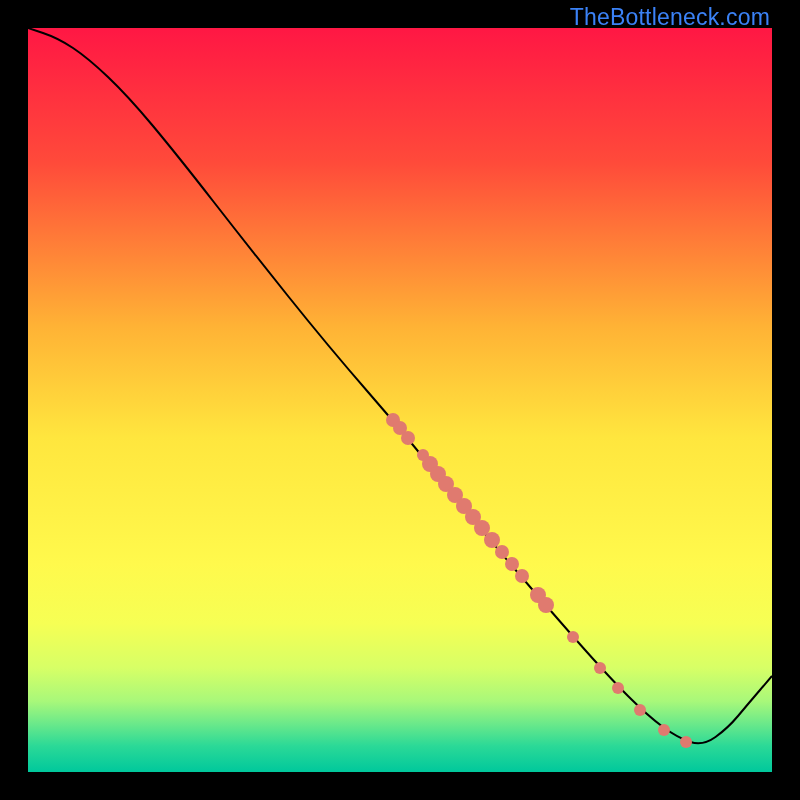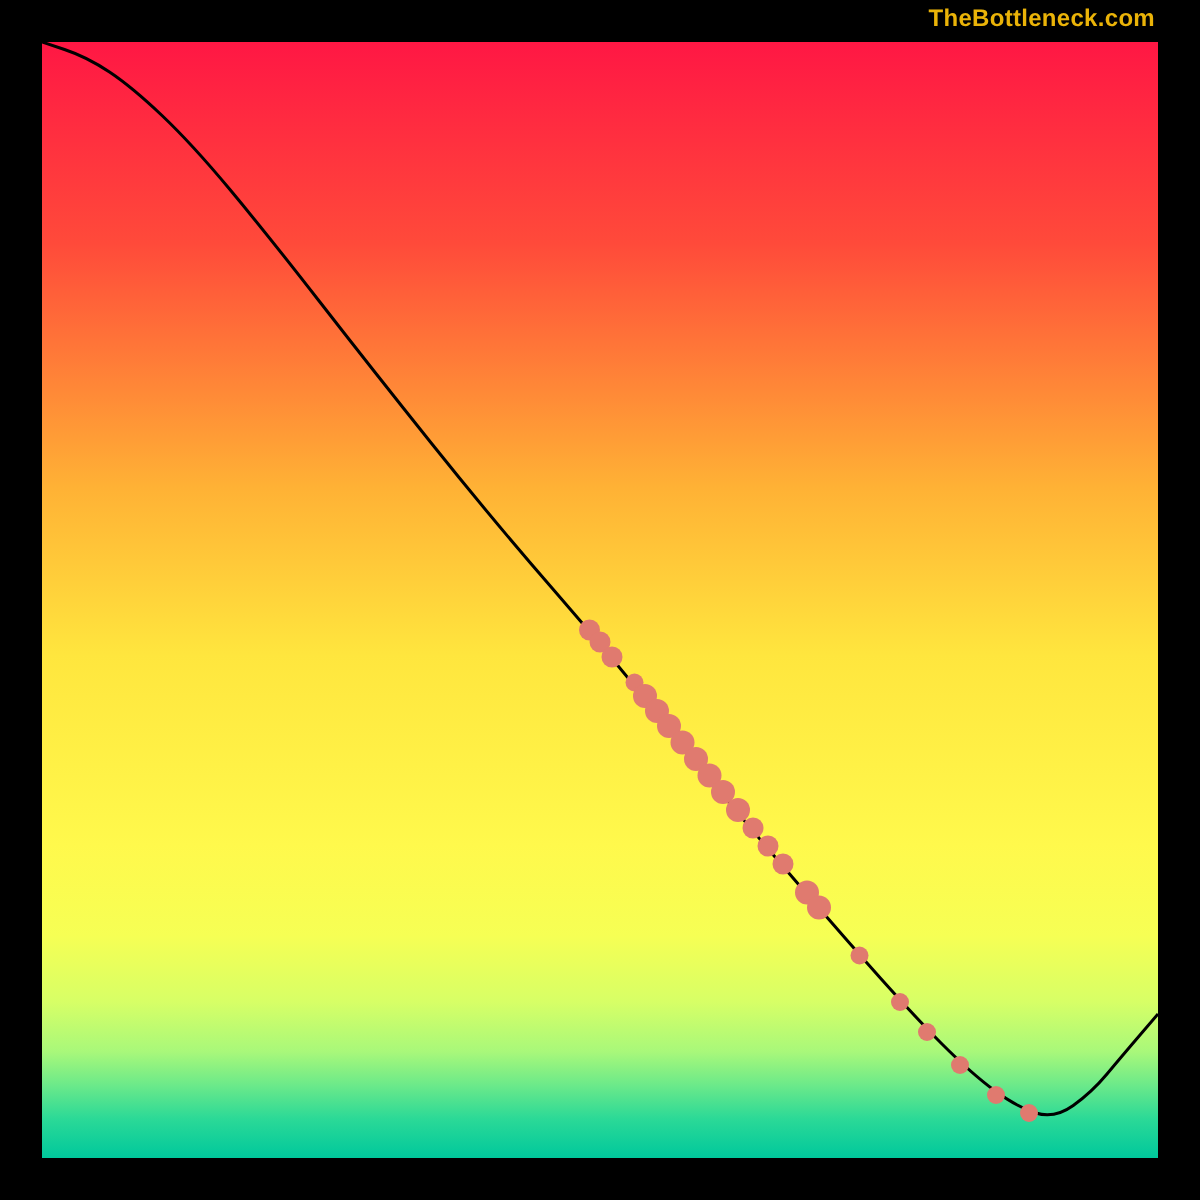--- a/index.html
+++ b/index.html
@@ -28,24 +28,24 @@
     overflow: hidden;
   }
   .gradient-bg {
     position: absolute;
     inset: 0;
   }
   .attribution {
     position: absolute;
     right: 30px;
     top: 4px;
-    font-size: 16px;
-    color: #eab308;
+    font-size: 23px;
+    color: #3b82f6;
     letter-spacing: 0.2px;
-    font-weight: 700;
+    font-weight: 400;
   }
   svg.curve {
     position: absolute;
     inset: 0;
   }
 </style>
 </head>
 <body>
 
 <div class="frame">

